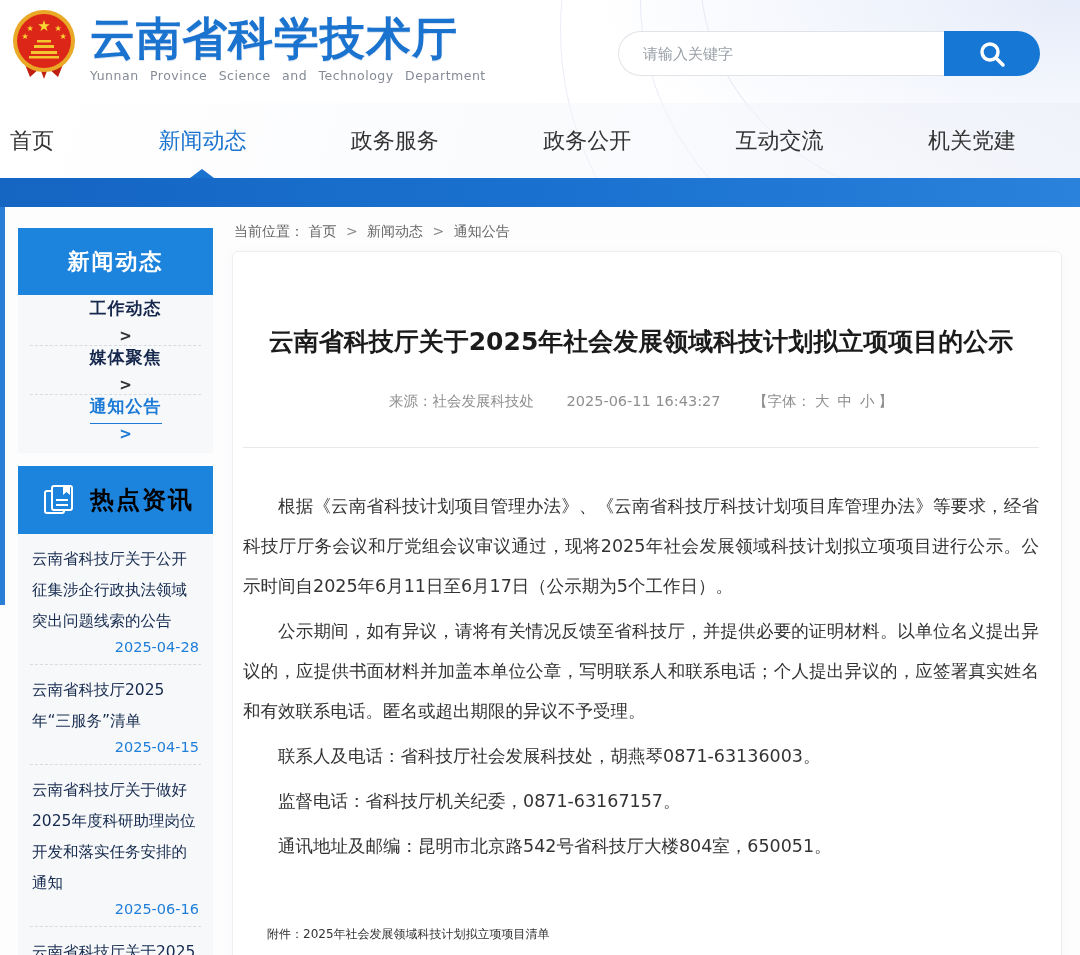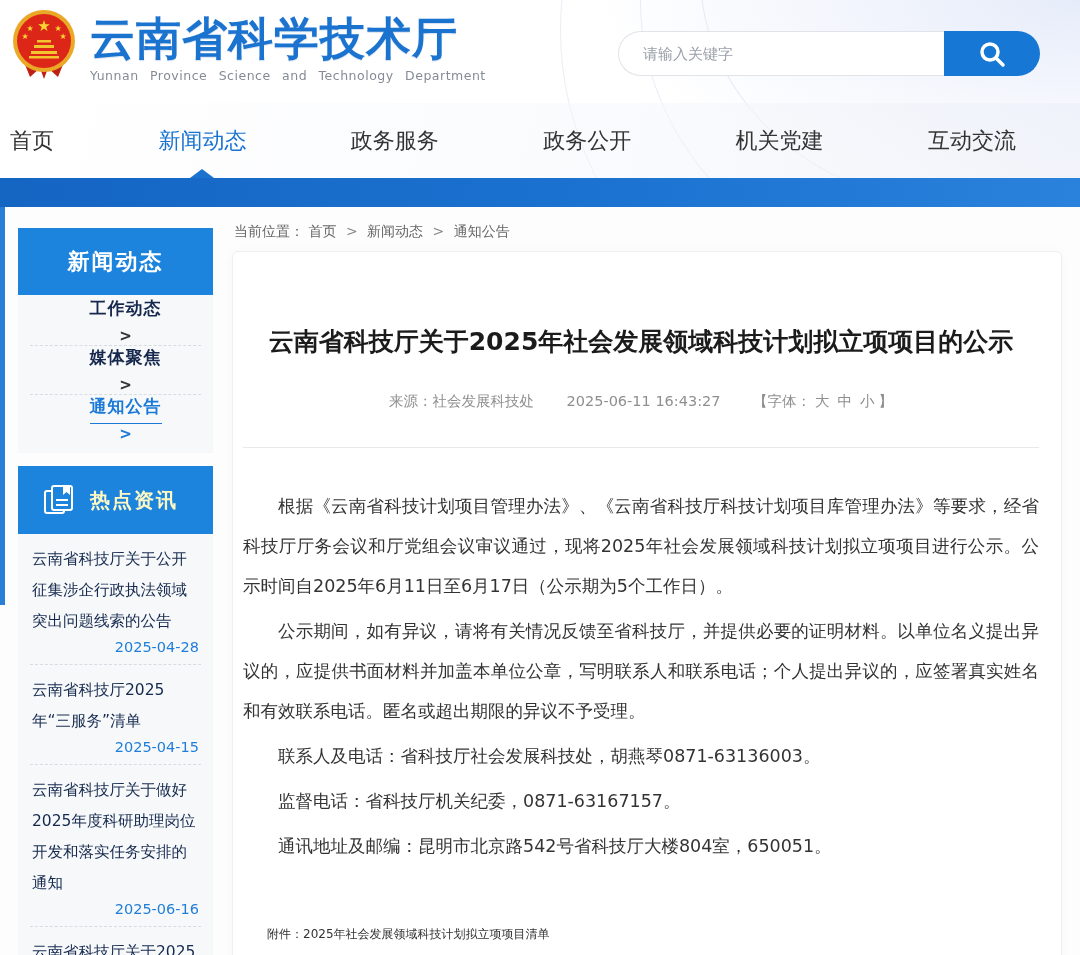--- a/index.html
+++ b/index.html
@@ -54,22 +54,22 @@
   .menu-list { background:#f7f8fa; padding:2px 0 10px; }
   .menu-item { height:48px; display:flex; align-items:center; justify-content:space-between;
     padding:0 24px 0 44px; cursor:pointer;flex-direction:column; }
   .menu-label { font-size:17px; font-weight:bold; color:#16284d; letter-spacing:1px; }
   .chev { font-size:15px; color:#333; font-weight:bold; }
   .menu-item.active .menu-label { color:#1b7ad6; border-bottom:1px solid #1b7ad6; padding-bottom:5px; }
   .menu-item.active .chev { color:#1b7ad6; }
   .menu-divider { border-top:1px dashed #d8dbe2; margin:0 12px; }
 
   .hot-box { margin-top:13px; }
-  .hot-header { height:68px; background:#1d84de; color:#fef9c3; display:flex; align-items:center;
-    padding-left:24px; font-size:20px; font-weight:bold; letter-spacing:2px; }
+  .hot-header { height:68px; background:#1d84de; color:#000000; display:flex; align-items:center;
+    padding-left:24px; font-size:24px; font-weight:bold; letter-spacing:2px; }
   .hot-header svg { margin-right:14px; }
   .hot-list { background:#f7f8fa; padding:0 12px; }
   .hot-item { padding:10px 2px 9px; border-bottom:1px dashed #d8dbe2; cursor:pointer; }
   .hot-item:last-child { border-bottom:none; }
   .hot-title { font-size:15.5px; color:#152a4e; line-height:31px; font-weight:500; }
   .hot-date { text-align:right; color:#1f7ed9; font-size:14.5px; margin-top:2px; }
 
   .main-col { flex:1; min-width:0; margin-left:19px; margin-right:18px; }
   .breadcrumb { margin:16px 0 10px 2px; font-size:14px; color:#666; }
   .breadcrumb a { color:#666; text-decoration:none; cursor:pointer; }
@@ -127,22 +127,22 @@
         </svg>
       </button>
     </div>
   </header>
 
   <nav class="main-nav">
     <div class="nav-item">首页</div>
     <div class="nav-item active">新闻动态</div>
     <div class="nav-item">政务服务</div>
     <div class="nav-item">政务公开</div>
+    <div class="nav-item">互动交流</div>
     <div class="nav-item">机关党建</div>
-    <div class="nav-item">互动交流</div>
   </nav>
 </div>
 
 <div class="blue-band"></div>
 
 <div class="content-area">
   <div class="left-accent"></div>
 
   <aside class="sidebar">
     <div class="menu-box">

